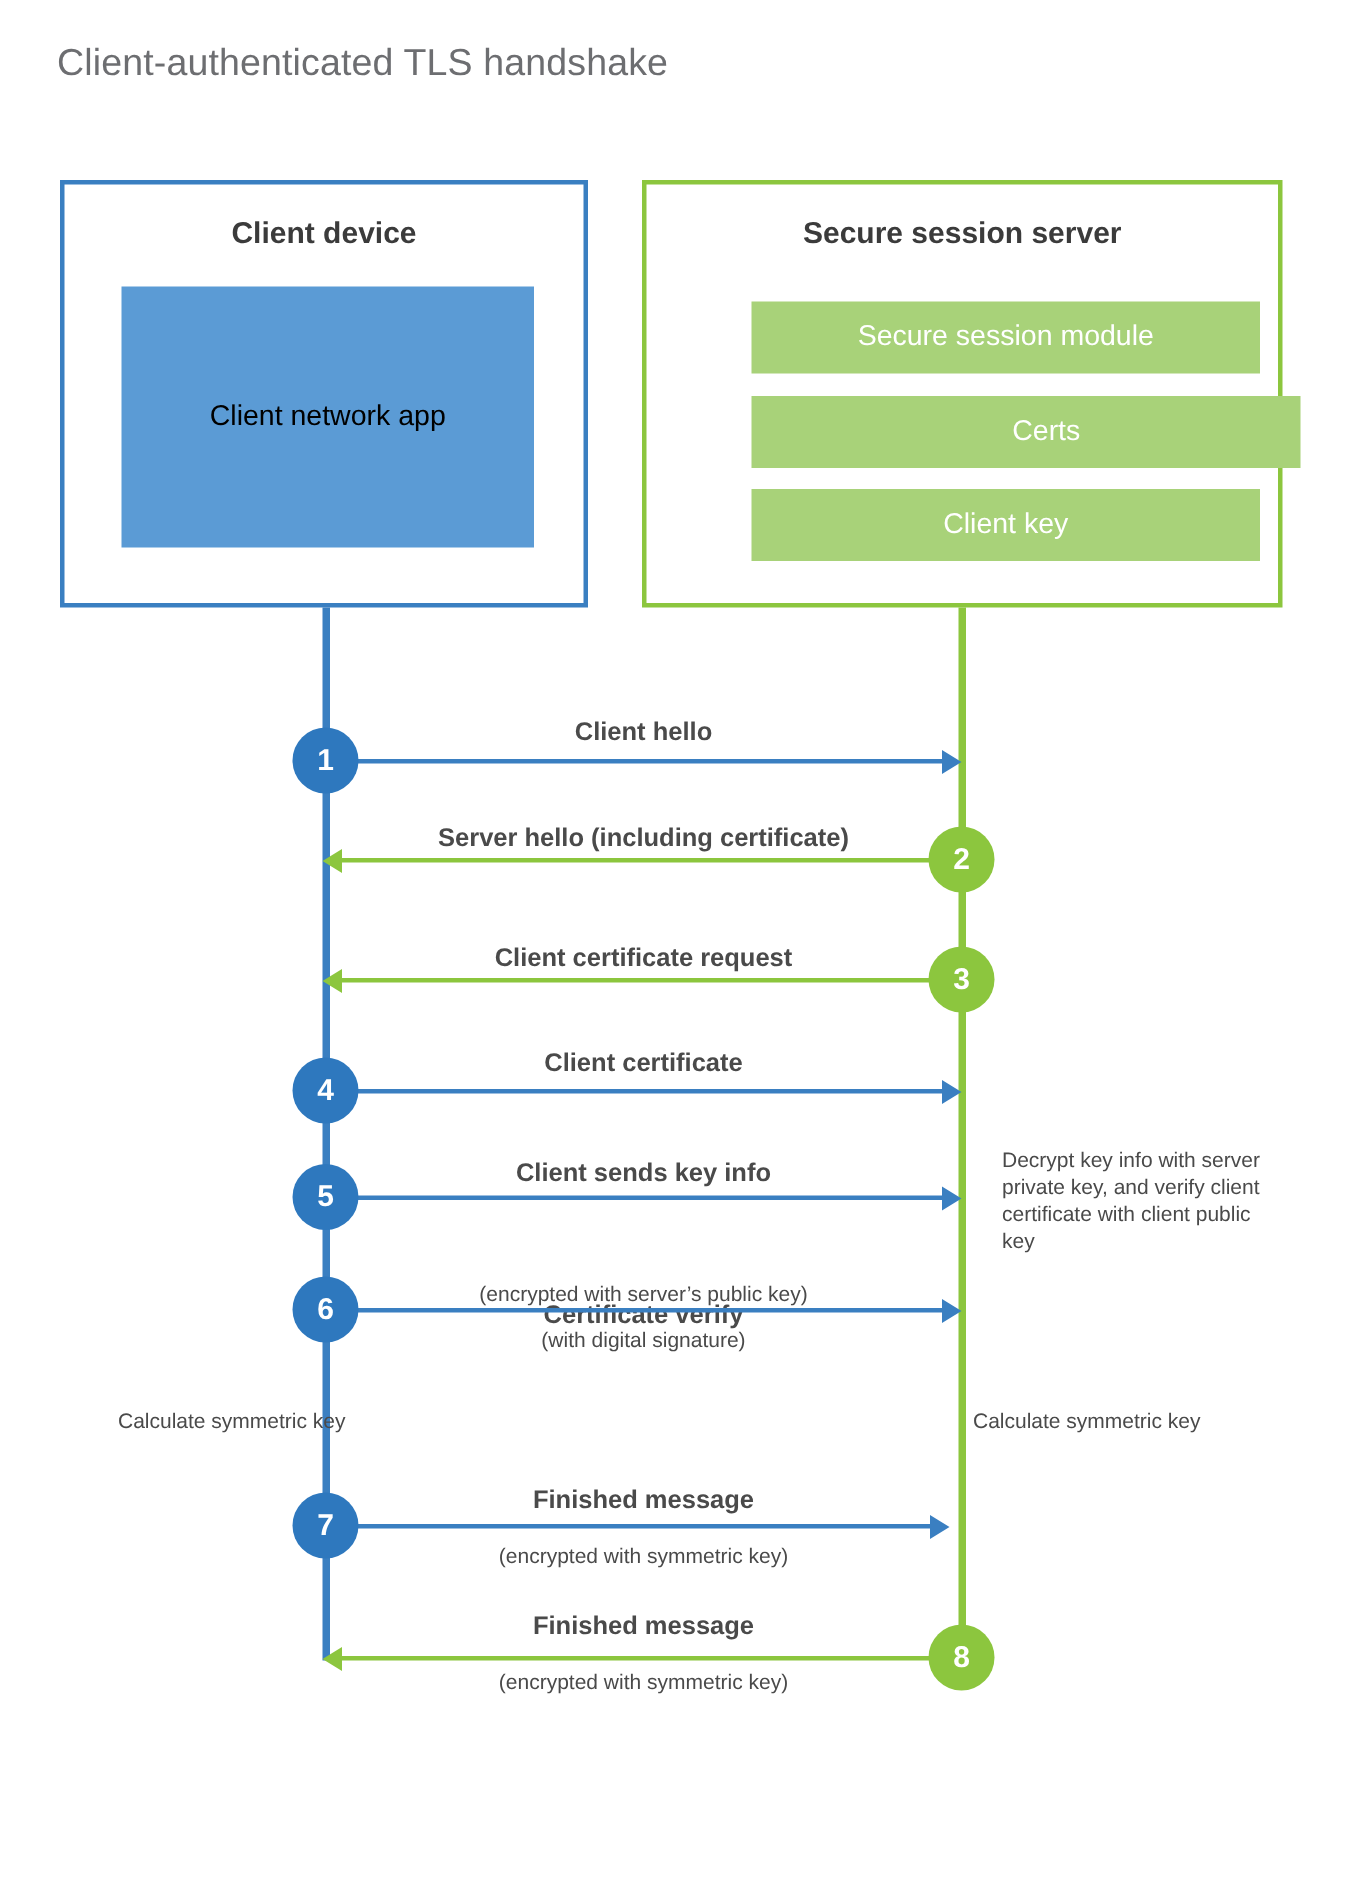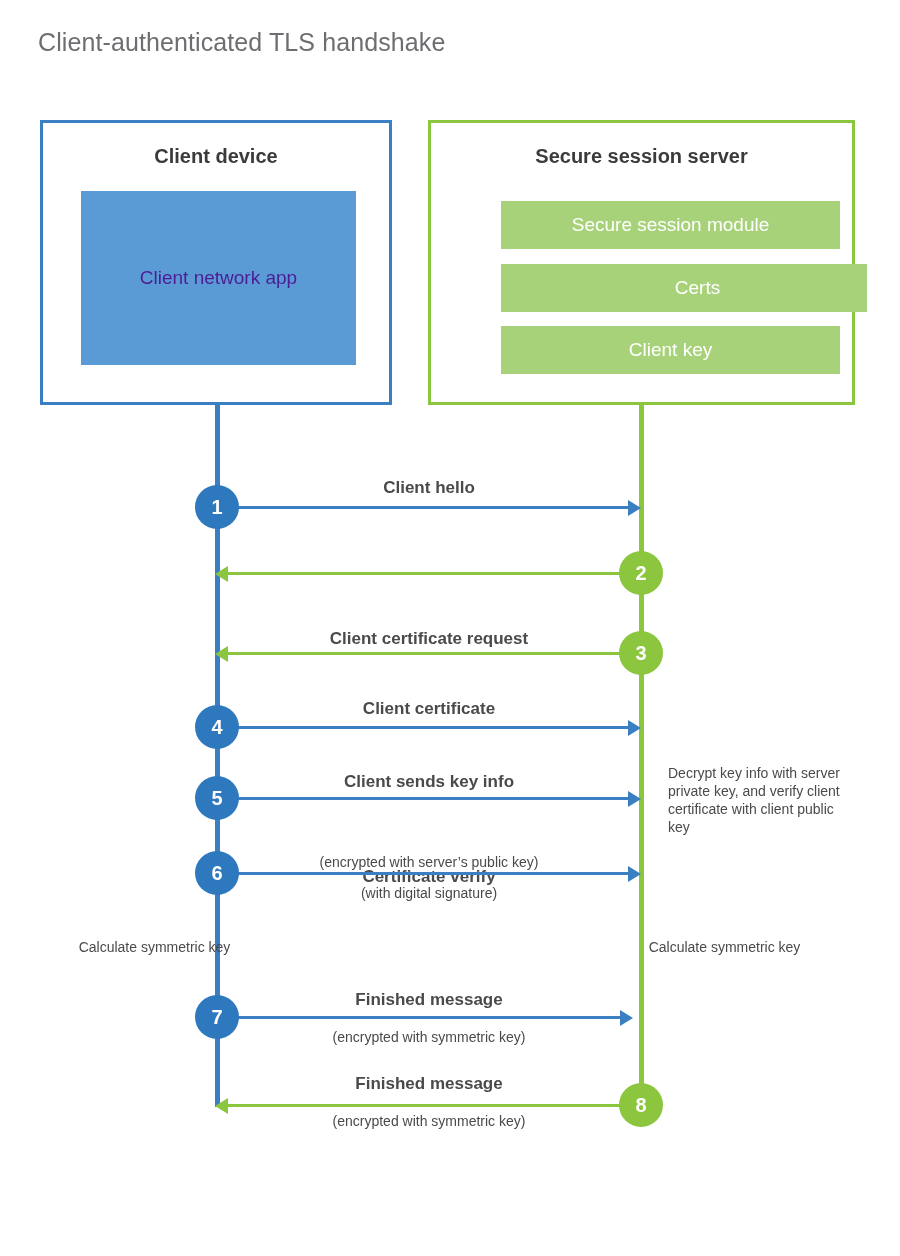--- a/index.html
+++ b/index.html
@@ -21,21 +21,21 @@
   .box{position:absolute;background:#ffffff;box-sizing:border-box;}
   .box.client{left:40px;top:120px;width:352px;height:285px;border:3px solid #3a7fc1;}
   .box.server{left:428px;top:120px;width:427px;height:285px;border:3px solid #8cc63e;}
   .box-title{
     position:absolute;left:0;right:0;top:22px;text-align:center;
     font-size:20px;font-weight:bold;color:#3b3b3b;
   }
 
   .client-app{
     position:absolute;left:38px;top:68px;width:275px;height:174px;
-    background:#5b9bd5;color:#4c1d95;
+    background:#5b9bd5;color:#000000;
     display:flex;align-items:center;justify-content:center;text-align:center;
     font-size:19px;line-height:26px;font-weight:400;
   }
 
   .server-bar{
     position:absolute;left:42px;width:339px;height:48px;
     background:#a8d279;color:#ffffff;
     display:flex;align-items:center;justify-content:center;
     font-size:19px;font-weight:400;margin-left:28px;
   }
@@ -103,20 +103,21 @@
   </div>
 
   <div class="lifeline client"></div>
   <div class="lifeline server"></div>
 
   <div class="msg-label" style="left:217px;top:478px;width:424px;">Client hello</div>
   <div class="msg-line l-blue" style="left:217px;top:506px;width:413px;"></div>
   <div class="arrow-head right h-blue" style="left:628px;top:499.5px;"></div>
   <div class="step-circle c-blue" style="left:195px;top:485px;">1</div>
 
+  <div class="msg-label" style="left:217px;top:549px;width:424px;">Server hello (including certificate)</div>
   <div class="msg-line l-green" style="left:228px;top:572px;width:413px;"></div>
   <div class="arrow-head left h-green" style="left:215px;top:565.5px;"></div>
   <div class="step-circle c-green" style="left:619px;top:551px;">2</div>
 
   <div class="msg-label" style="left:217px;top:629px;width:424px;">Client certificate request</div>
   <div class="msg-line l-green" style="left:228px;top:652px;width:413px;"></div>
   <div class="arrow-head left h-green" style="left:215px;top:645.5px;"></div>
   <div class="step-circle c-green" style="left:619px;top:631px;">3</div>
 
   <div class="msg-label" style="left:217px;top:699px;width:424px;">Client certificate</div>

